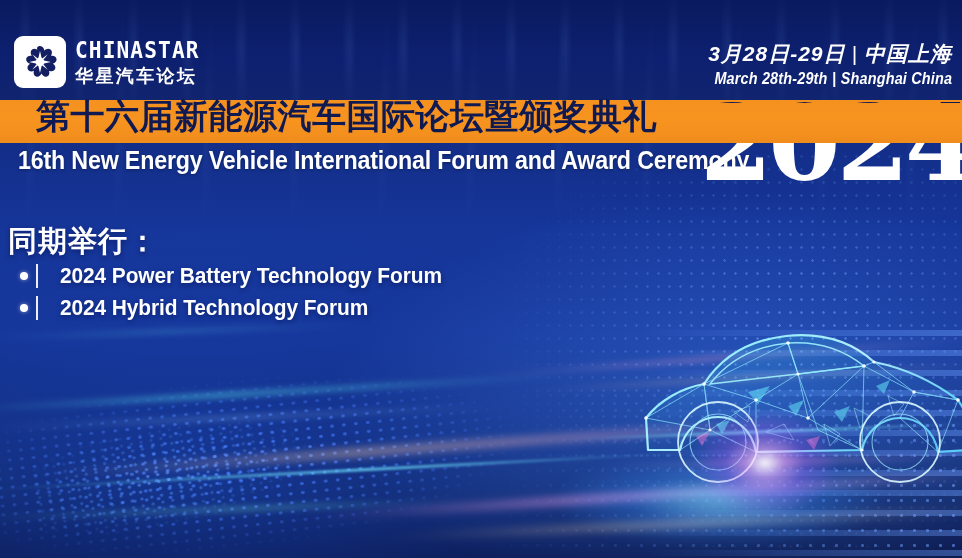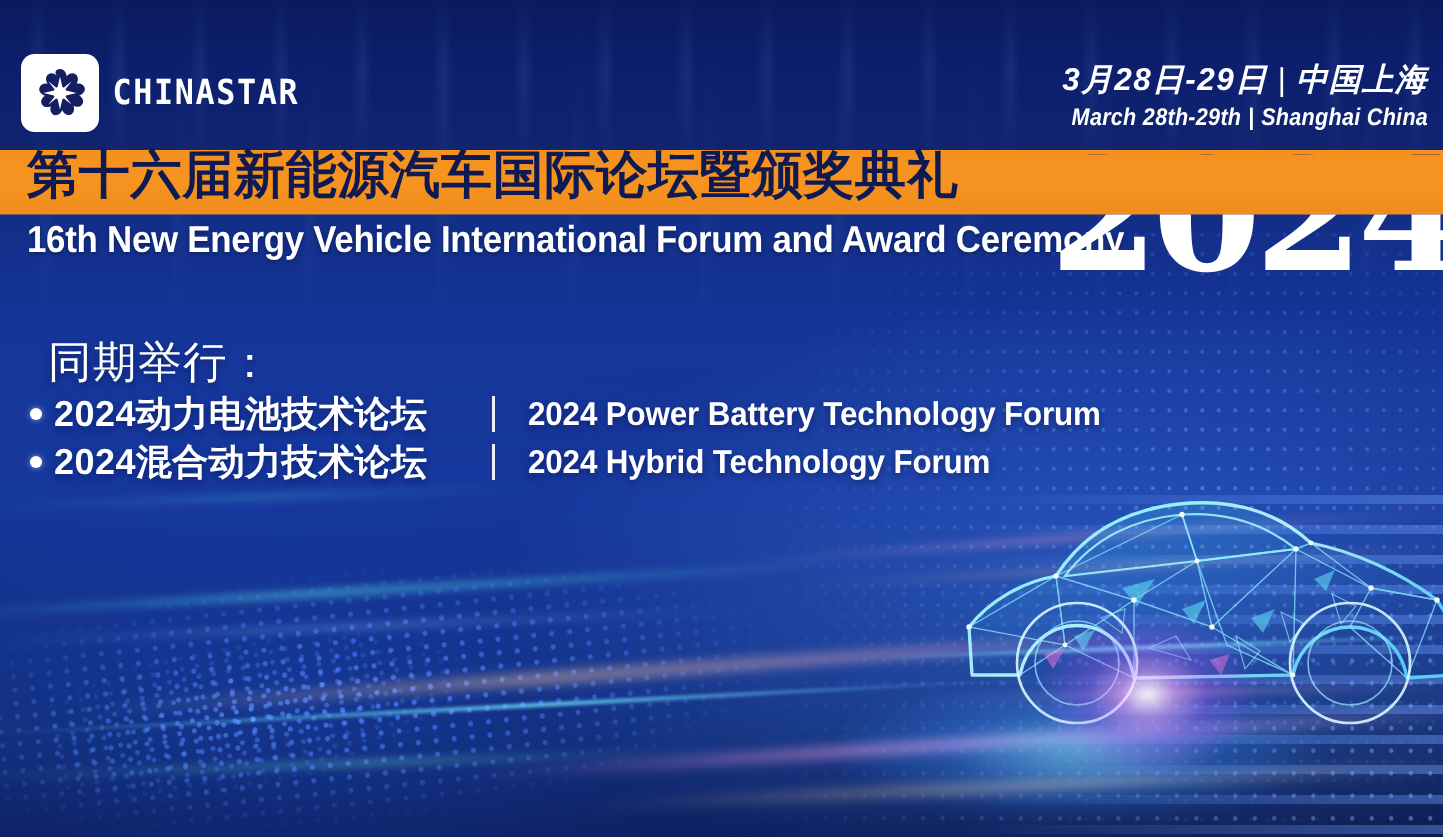--- a/index.html
+++ b/index.html
@@ -154,21 +154,21 @@
     transform:scaleX(0.90); transform-origin:right center;
   }
   .date-en .sep { padding:0 5px; }
 
   
   .orange-band {
     position:absolute; left:0; top:100px; width:100%; height:43px;
     background:linear-gradient(180deg,#f5911e 0%, #f79420 50%, #ef8c1c 100%);
   }
   .title-cn {
-    position:absolute; left:18px; top:100px; height:33px;
+    position:absolute; left:36px; top:100px; height:33px;
     display:flex; align-items:center;
     color:#101a52; font-size:34px; font-weight:bold;
     letter-spacing:0.5px; white-space:nowrap;
     z-index:4;
   }
   .title-en {
     position:absolute; left:18px; top:146px;
     color:#ffffff; font-size:25px; font-weight:bold;
     letter-spacing:-0.2px; white-space:nowrap;
     transform:scaleX(0.93); transform-origin:left top;
@@ -178,22 +178,22 @@
 
   
   .year-wrap {
     position:absolute; left:700px; top:88px; width:300px; height:100px;
     z-index:5; pointer-events:none;
   }
   .year-wrap svg { display:block; width:300px; height:100px; overflow:visible; }
 
   
   .concurrent-title {
-    position:absolute; left:32px; top:222px;
-    color:#ffffff; font-size:29px; font-weight:normal; letter-spacing:1px;
+    position:absolute; left:8px; top:222px;
+    color:#ffffff; font-size:29px; font-weight:bold; letter-spacing:1px;
     text-shadow:0 2px 5px rgba(0,10,60,.5);
     z-index:4;
   }
   .forum-list {
     position:absolute; left:20px; top:262px; z-index:4;
     display:flex; flex-direction:column; gap:4px;
   }
   .forum-row {
     display:flex; align-items:center; height:28px;
     white-space:nowrap;
@@ -356,20 +356,21 @@
           <path d="M33 22 l-7 1.6 0 -3.2 Z"></path>
           <path d="M14.2 14.2 l5.6 4.4 -1.2 1.2 Z"></path>
           <path d="M29.8 29.8 l-5.6 -4.4 1.2 -1.2 Z"></path>
           <path d="M29.8 14.2 l-4.4 5.6 -1.2 -1.2 Z"></path>
           <path d="M14.2 29.8 l4.4 -5.6 1.2 1.2 Z"></path>
         </g>
       </svg>
     </div>
     <div class="logo-text">
       <div class="logo-en">CHINASTAR</div>
+      <div class="logo-cn">华星汽车论坛</div>
     </div>
   </div>
 
   <div class="datebox">
     <div class="date-cn">
       <span>3月28日-29日</span><span class="sep">|</span><span>中国上海</span>
     </div>
     <div class="date-en">
       <span>March 28th-29th</span><span class="sep">|</span><span>Shanghai China</span>
     </div>
@@ -395,28 +396,26 @@
       </g>
     </svg>
   </div>
 
   <div class="concurrent-title">同期举行：</div>
 
   <div class="forum-list">
 
     <div class="forum-row">
       <span class="bullet"></span>
-      <span class="forum-cn">2024动力电池技术论坛</span>
       <span class="forum-div"></span>
       <span class="forum-en">2024 Power Battery Technology Forum</span>
     </div>
 
 
     <div class="forum-row">
       <span class="bullet"></span>
-      <span class="forum-cn">2024混合动力技术论坛</span>
       <span class="forum-div"></span>
       <span class="forum-en">2024 Hybrid Technology Forum</span>
     </div>
 
   </div>
 
 </div>
 
 </body></html>

